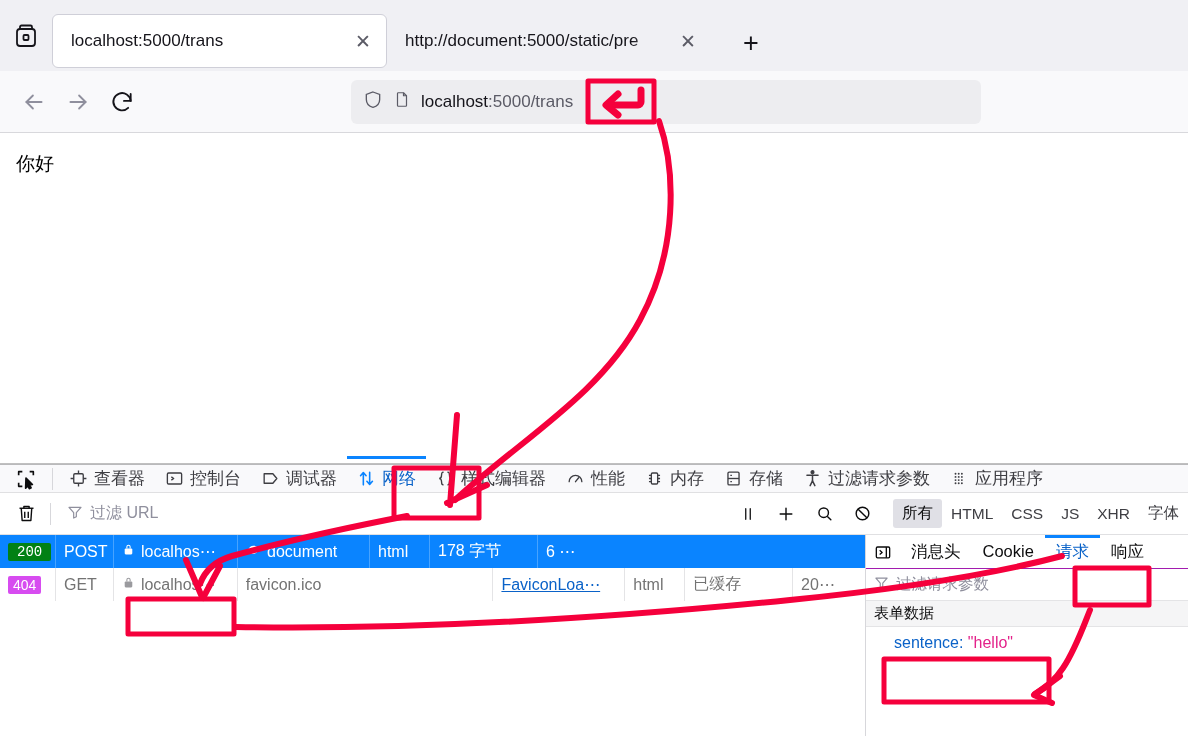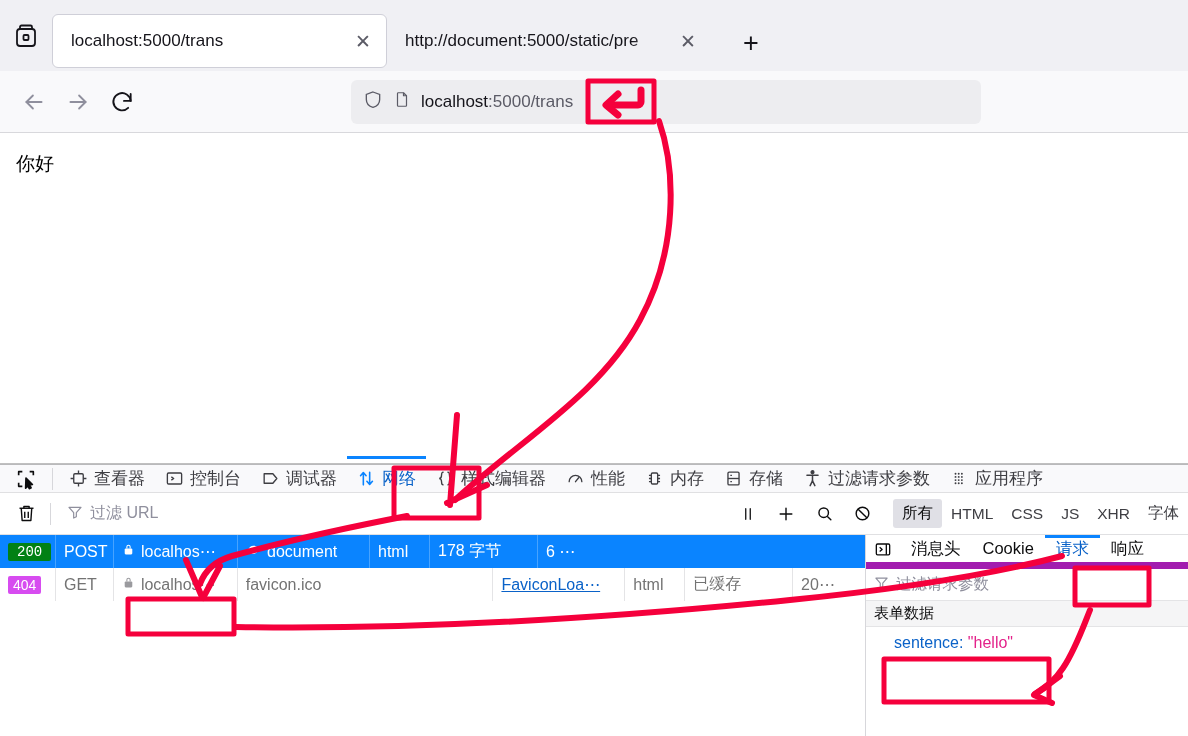--- a/index.html
+++ b/index.html
@@ -200,21 +200,21 @@
   .c-size   { width:72px; border-right:none !important; }
 
   .badge-200 { background:#018114; color:#fff; font-family:"Liberation Mono","DejaVu Sans Mono",monospace; font-size:14px; padding:1px 9px; border-radius:2px; }
   .badge-404 { background:#d74cf0; color:#fff; font-family:Liberation Sans, sans-serif; font-size:14px; padding:1px 5px; border-radius:2px; }
   .muted { color:#737373; }
   .link { color:#0a62c8; text-decoration:underline; }
 
   #net-detail { flex:1; display:flex; flex-direction:column; min-width:0; background:#fff; }
   #detail-tabs {
     height:34px; display:flex; align-items:stretch;
-    border-bottom:7px solid #a21caf; font-size:16.5px; background:#fff;
+    border-bottom:1px solid #a21caf; font-size:16.5px; background:#fff;
   }
   .detail-tab {
     display:flex; align-items:center; padding: 0 11px; color:#0c0c0d; position:relative;
   }
   .detail-tab.selected { color:#0a62c8; }
   .detail-tab.selected::before {
     content:""; position:absolute; left:0; right:0; top:0; height:3px; background:#0a84ff;
   }
   #detail-tabs .dt-icon-btn { width:34px; display:flex;align-items:center;justify-content:center; color:#0c0c0d; }
   #req-filter {

